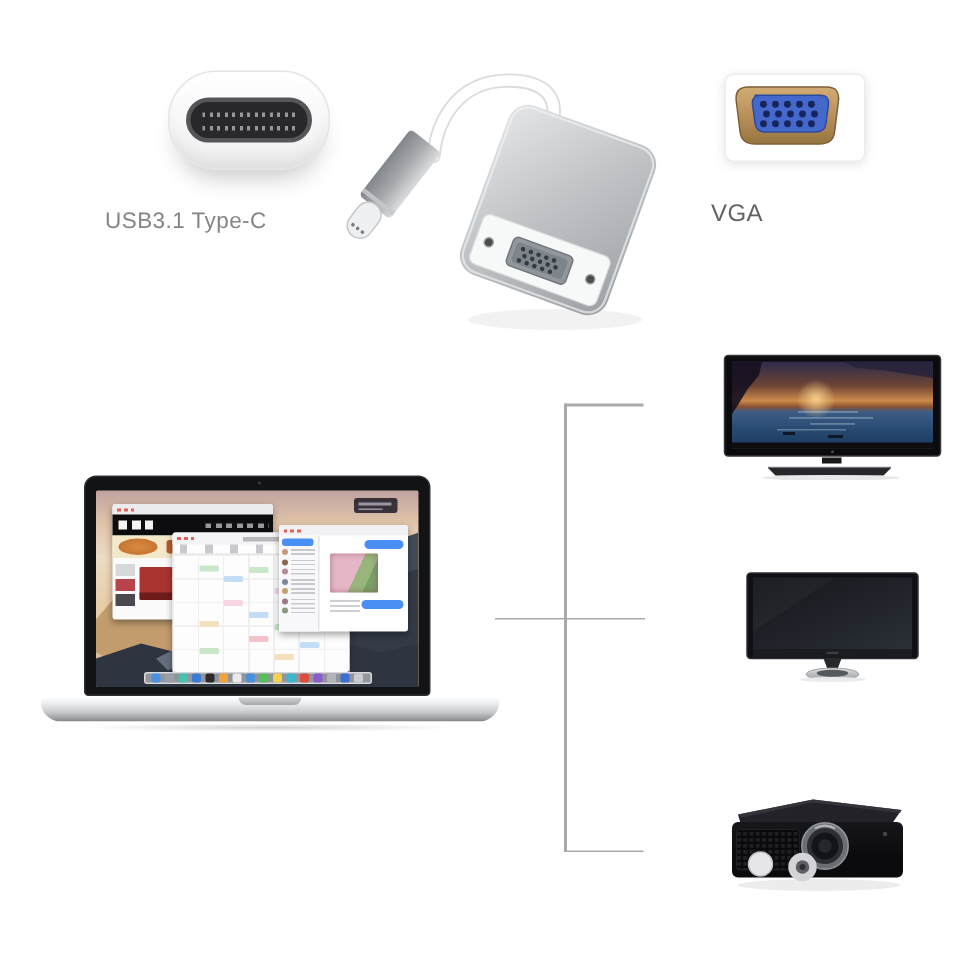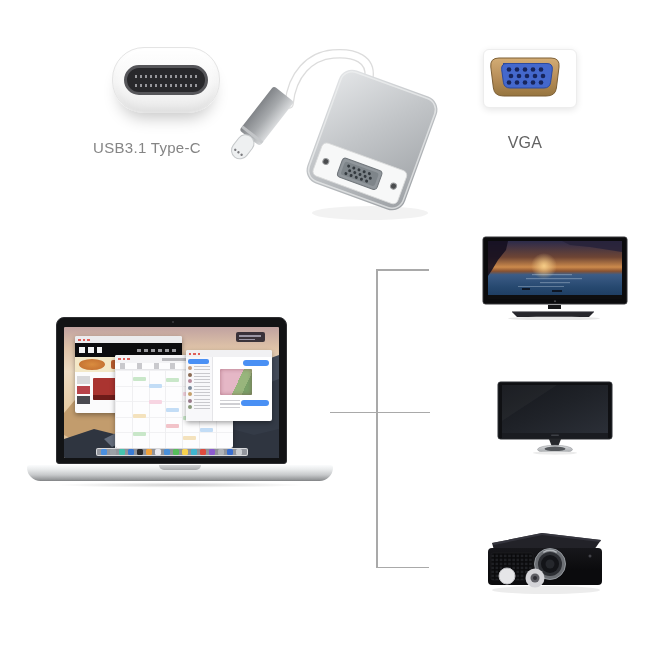--- a/index.html
+++ b/index.html
@@ -1,23 +1,23 @@
 <!DOCTYPE html>
 <html><head>
 <meta charset="utf-8">
 <style>
   html,body{margin:0;padding:0;background:#fff;}
   .stage{position:relative;width:650px;height:650px;background:#ffffff;overflow:hidden;
          font-family:"Liberation Sans",sans-serif;}
   .abs{position:absolute;}
 
   
-  .lbl{position:absolute;text-align:center;color:#858585;letter-spacing:.3px;}
+  .lbl{position:absolute;color:#858585;letter-spacing:.3px;}
   .lbl-usbc{left:70px;top:139px;width:154px;font-size:15px;}
-  .lbl-vga{left:494px;top:134px;width:62px;font-size:16px;color:#636363;}
+  .lbl-vga{left:474px;top:134px;width:62px;font-size:16px;color:#636363;}
 
   
   .usbc-pill{position:absolute;left:112px;top:47px;width:106px;height:64px;border-radius:32px;
     background:linear-gradient(180deg,#ffffff,#f7f7f7 55%,#ebebeb);
     border:1px solid #e4e4e4;
     box-shadow:0 12px 16px -7px rgba(0,0,0,.22), inset 0 -5px 8px rgba(0,0,0,.05), inset 0 4px 6px rgba(255,255,255,.8);}
   .usbc-slot{position:absolute;left:50%;top:50%;transform:translate(-50%,-50%);
     width:84px;height:30px;border-radius:15px;background:#28282b;border:3px solid #56565a;box-sizing:border-box;}
   .usbc-pins{position:absolute;left:50%;transform:translateX(-50%);width:62px;height:3px;
     background:repeating-linear-gradient(90deg,#97979b 0 2px,transparent 2px 5px);}

